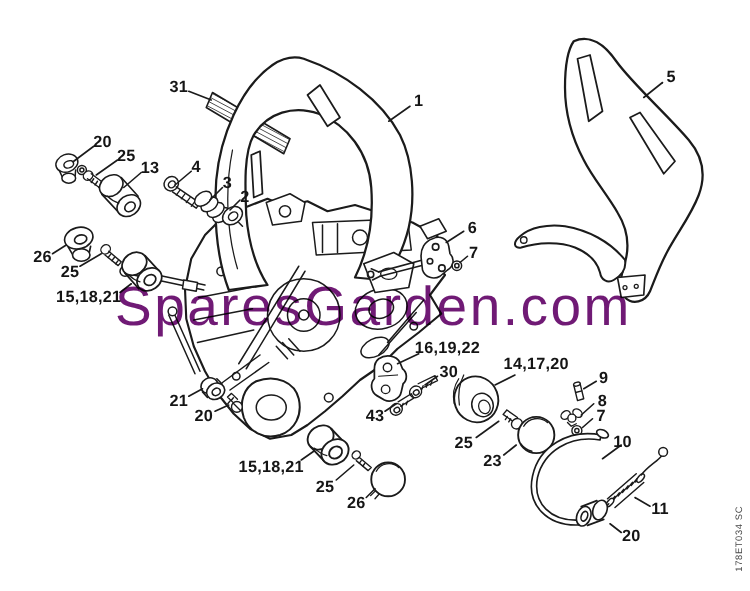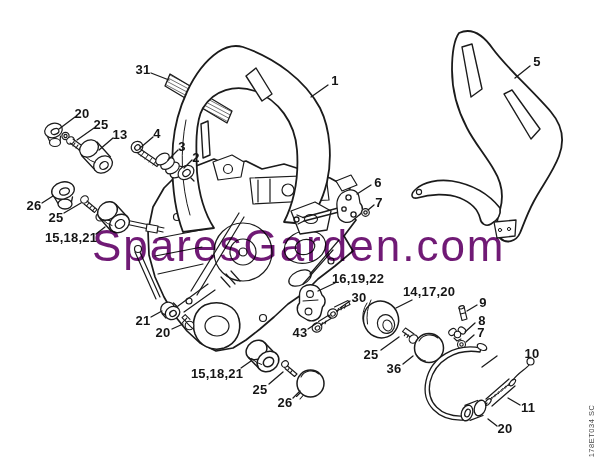--- a/index.html
+++ b/index.html
@@ -329,22 +329,22 @@
 <div class="lbl" style="left:143px;top:320px">21</div>
 <div class="lbl" style="left:163px;top:332px">20</div>
 <div class="lbl" style="left:358px;top:278px">16,19,22</div>
 <div class="lbl" style="left:359px;top:297px">30</div>
 <div class="lbl" style="left:300px;top:332px">43</div>
 <div class="lbl" style="left:429px;top:291px">14,17,20</div>
 <div class="lbl" style="left:483px;top:302px">9</div>
 <div class="lbl" style="left:482px;top:320px">8</div>
 <div class="lbl" style="left:481px;top:332px">7</div>
 <div class="lbl" style="left:371px;top:354px">25</div>
-<div class="lbl" style="left:394px;top:368px">36</div>
-<div class="lbl" style="left:532px;top:353px">10</div>
+<div class="lbl" style="left:394px;top:368px">23</div>
+<div class="lbl" style="left:498px;top:353px">10</div>
 <div class="lbl" style="left:528px;top:407px">11</div>
 <div class="lbl" style="left:505px;top:428px">20</div>
 <div class="lbl" style="left:217px;top:373px">15,18,21</div>
 <div class="lbl" style="left:260px;top:389px">25</div>
 <div class="lbl" style="left:285px;top:402px">26</div>
 
 <div class="drawcode">178ET034 SC</div>
 
 </div>
 

